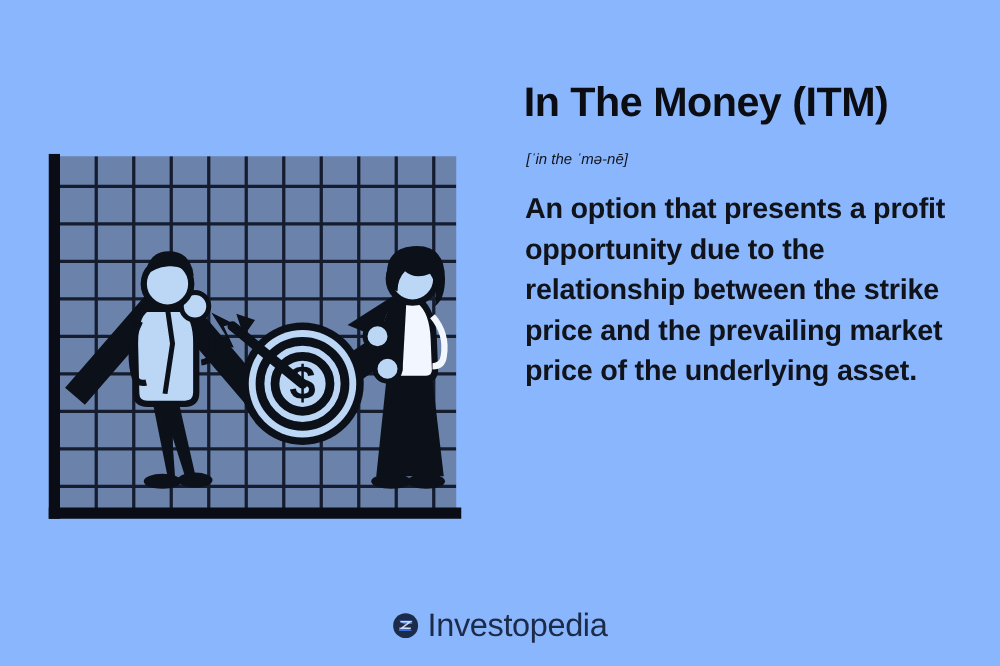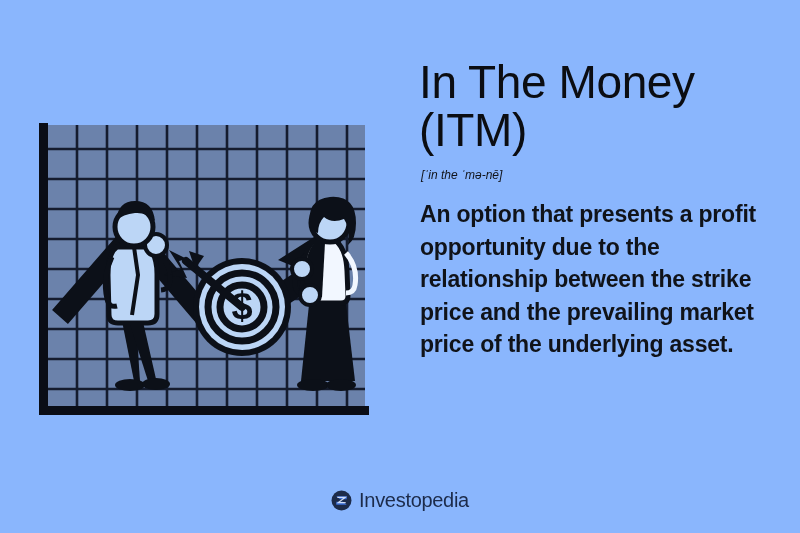--- a/index.html
+++ b/index.html
@@ -39,23 +39,23 @@
   
   .text-col {
     position: absolute;
     left: 419px;
     top: 58px;
     width: 366px;
   }
   .term-title {
     margin: 0;
     font-family: "Liberation Sans", sans-serif;
-    font-size: 46px;
+    font-size: 33px;
     line-height: 48px;
-    font-weight: normal;
+    font-weight: bold;
     letter-spacing: -0.4px;
     color: #0b0d12;
   }
   .pronunciation {
     margin: 10px 0 0 2px;
     font-family: "Liberation Sans", sans-serif;
     font-size: 12px;
     line-height: 22px;
     font-style: italic;
     font-weight: normal;
@@ -84,21 +84,21 @@
     gap: 7px;
   }
   .logo-mark {
     width: 21px;
     height: 21px;
     flex: 0 0 21px;
     display: block;
   }
   .logo-word {
     font-family: "Liberation Sans", sans-serif;
-    font-size: 20px;
+    font-size: 26px;
     line-height: 21px;
     font-weight: normal;
     letter-spacing: -0.3px;
     color: #1c2b4a;
   }
 </style>
 </head>
 <body>
 
 <div class="card">

